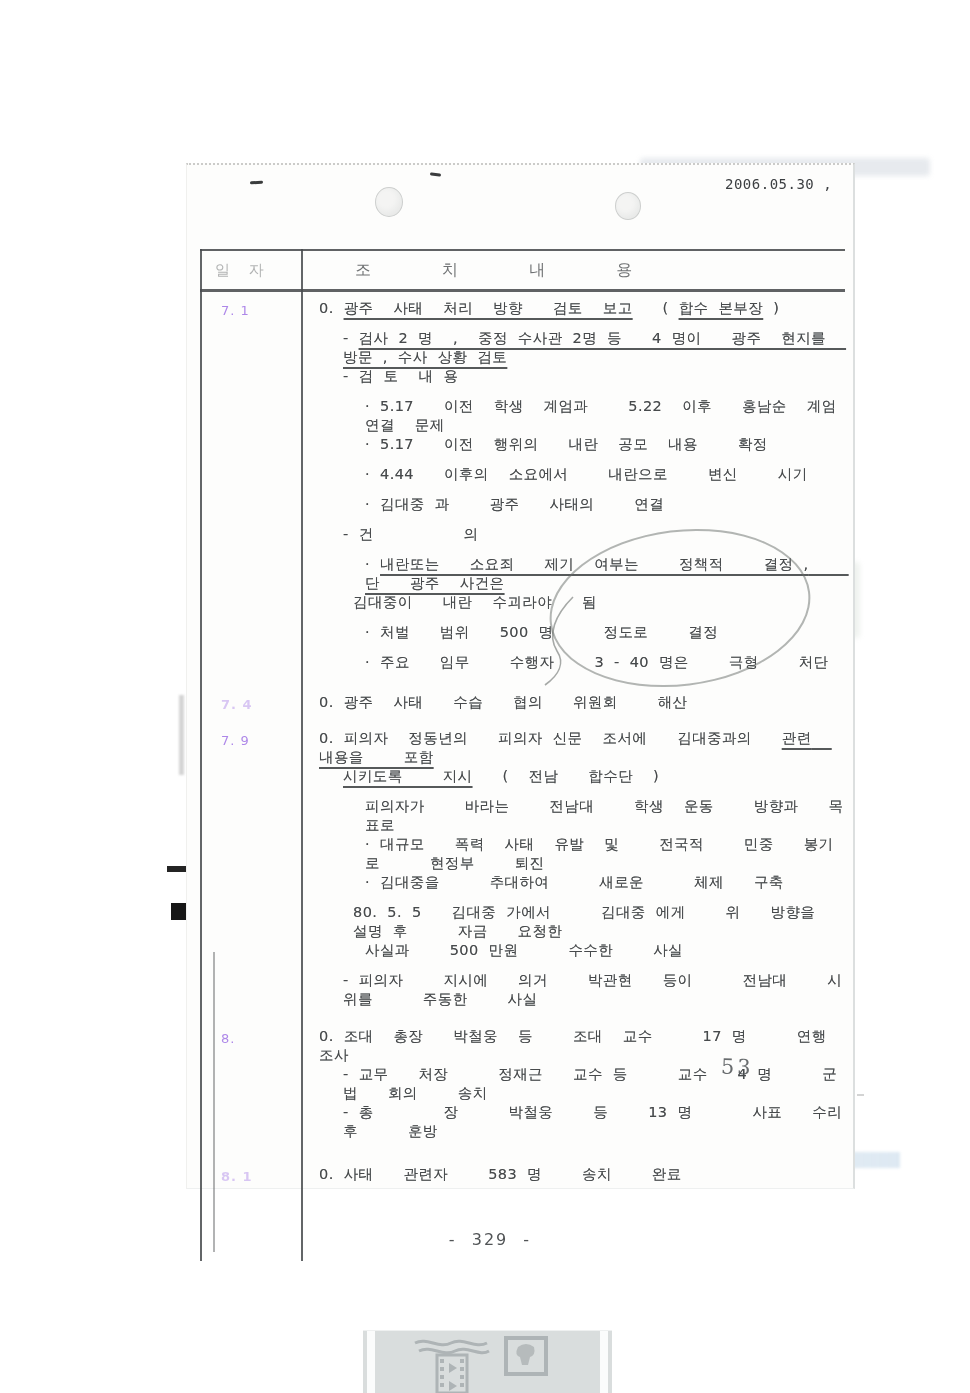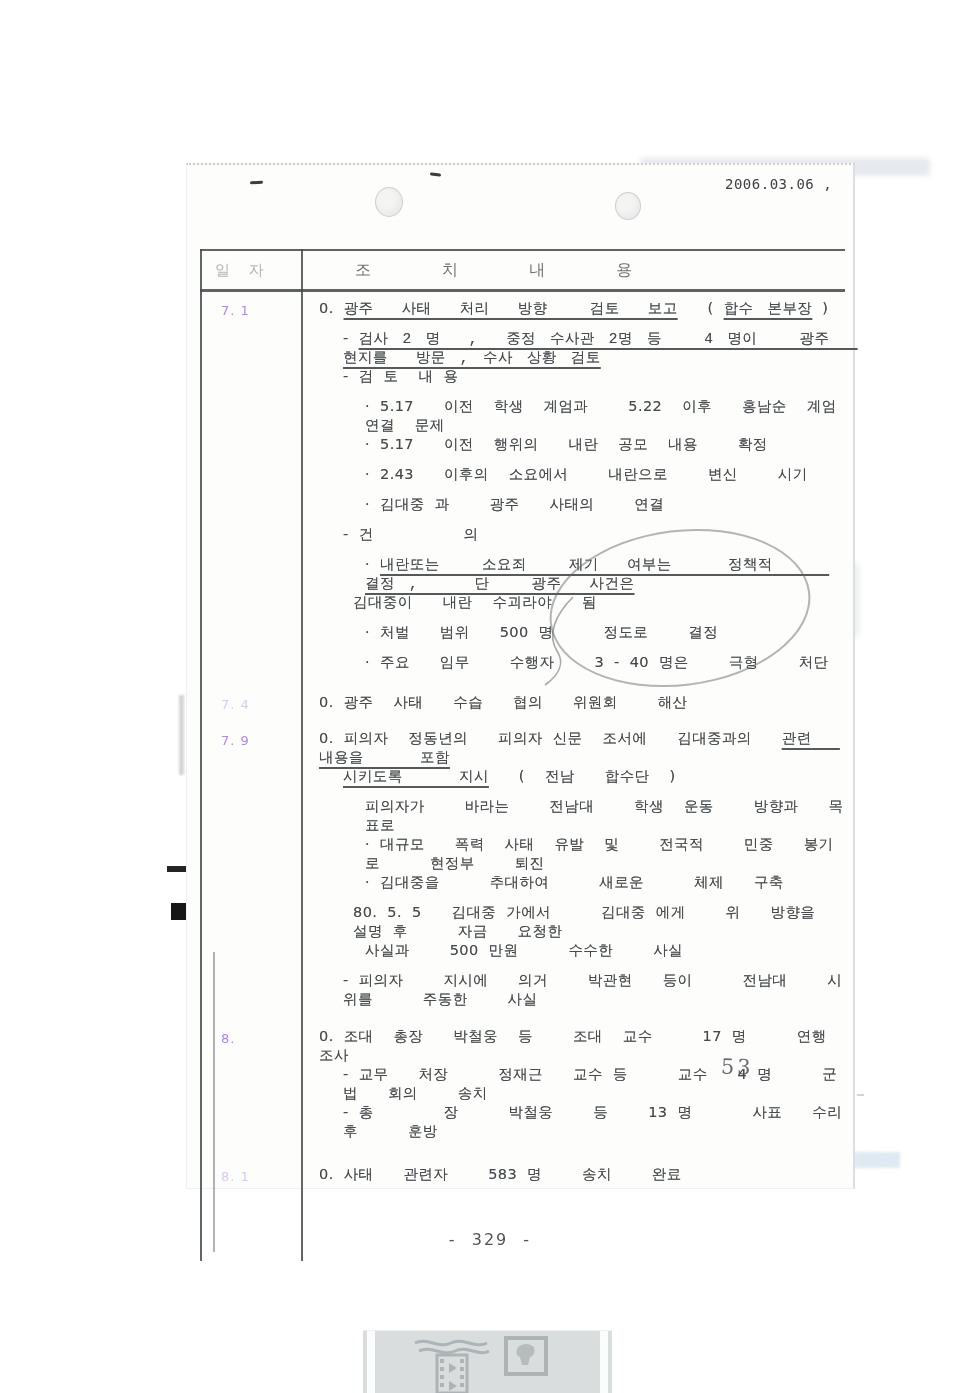--- a/index.html
+++ b/index.html
@@ -23,26 +23,26 @@
 
   
   #hdr-date{left:28px;top:96px;color:#55585a;opacity:.45;font-size:15px;word-spacing:14px;white-space:pre;}
   #hdr-content{left:168px;top:95px;color:#4c4f51;opacity:.8;font-size:16px;word-spacing:66px;white-space:pre;}
 
   
   #table-content{left:132px;top:134px;width:525px;color:#474a4c;font-size:14.5px;}
   .entry{position:relative;}
   .entry .date{position:absolute;left:-98px;top:4px;font-size:13px;color:#6d28d9;opacity:.55;
                white-space:pre;letter-spacing:1px;}
-  .entry .date.faint{opacity:.25;filter:blur(.5px);}
+  .entry .date.faint{opacity:.25;filter:blur(.5px);font-weight:bold;}
   .line{min-height:30px;white-space:pre-wrap;word-spacing:5px;letter-spacing:.4px;
         text-shadow:0 0 .5px rgba(70,72,74,.55);}
   .ind0{padding-left:0;} .ind1{padding-left:24px;} .ind2{padding-left:46px;} .ind3{padding-left:34px;}
   .u{text-decoration:underline;text-decoration-thickness:1.5px;text-underline-offset:5px;
-     text-decoration-color:rgba(70,72,74,.8);font-family:Liberation Mono, monospace;}
+     text-decoration-color:rgba(70,72,74,.8);}
   .e1{margin-top:10px;} .e2{margin-top:6px;} .e3{margin-top:18px;} .e4{margin-top:24px;}
   .e3 .line{min-height:33px;}
 
   
   #oval{left:362px;top:365px;width:258px;height:152px;border:2px solid rgba(104,110,106,.5);
         border-radius:50%;transform:rotate(-7deg);}
   #squiggle{left:352px;top:428px;}
 
   
   #hand53{left:534px;top:890px;font-family:"DejaVu Serif",serif;font-size:21px;color:#4f5356;
@@ -104,21 +104,21 @@
 <div class="abs" id="g6"></div>
 <div class="abs" id="g7"></div>
 <div class="abs" id="noiseband"></div>
 
 <div class="abs" id="mark-dash"></div>
 <div class="abs" id="mark-square"></div>
 <div class="abs" id="mark-smear"></div>
 
 <div class="abs" id="paper">
 
-  <div class="abs" id="scan-date">2006.03.06 ,</div>
+  <div class="abs" id="scan-date">2006.05.30 ,</div>
 
   <div class="abs smudge" id="smudge1"></div>
   <div class="abs smudge" id="smudge2"></div>
   <div class="abs tickmark" id="tick1"></div>
   <div class="abs tickmark" id="tick2"></div>
 
   <div class="hline" id="rule-top"></div>
   <div class="hline" id="rule-header"></div>
   <div class="vline" id="vline-left"></div>
   <div class="vline" id="vline-div"></div>
@@ -128,21 +128,21 @@
   <div class="abs" id="hdr-content">조 치 내 용</div>
 
   <div class="abs" id="table-content">
       <div class="entry e0">
         <span class="date">7. 1</span>
         <div class="line ind0"><span>0. </span><span class="u">광주  사태  처리  방향   검토  보고</span><span>   ( </span><span class="u">합수 본부장</span><span> )</span></div>
         <div class="line ind1"><span>- </span><span class="u">검사 2 명  ,  중정 수사관 2명 등   4 명이   광주  현지를  방문 , 수사 상황 검토</span></div>
         <div class="line ind1"><span>- 검 토  내 용</span></div>
         <div class="line ind2"><span>· 5.17   이전  학생  계엄과    5.22  이후   홍남순  계엄   연결  문제</span></div>
         <div class="line ind2"><span>· 5.17   이전  행위의   내란  공모  내용    확정</span></div>
-        <div class="line ind2"><span>· 2.43   이후의  소요에서    내란으로    변신    시기</span></div>
+        <div class="line ind2"><span>· 4.44   이후의  소요에서    내란으로    변신    시기</span></div>
         <div class="line ind2"><span>· 김대중 과    광주   사태의    연결</span></div>
         <div class="line ind1"><span>- 건         의</span></div>
         <div class="line ind2"><span>· </span><span class="u">내란또는   소요죄   제기  여부는    정책적    결정 ,    단   광주  사건은</span></div>
         <div class="line ind3"><span>김대중이   내란  수괴라야   됨</span></div>
         <div class="line ind2"><span>· 처벌   범위   500 명     정도로    결정</span></div>
         <div class="line ind2"><span>· 주요   임무    수행자    3 - 40 명은    극형    처단</span></div>
       </div>
       <div class="entry e1">
         <span class="date faint">7. 4</span>
         <div class="line ind0"><span>0. 광주  사태   수습   협의   위원회    해산</span></div>

